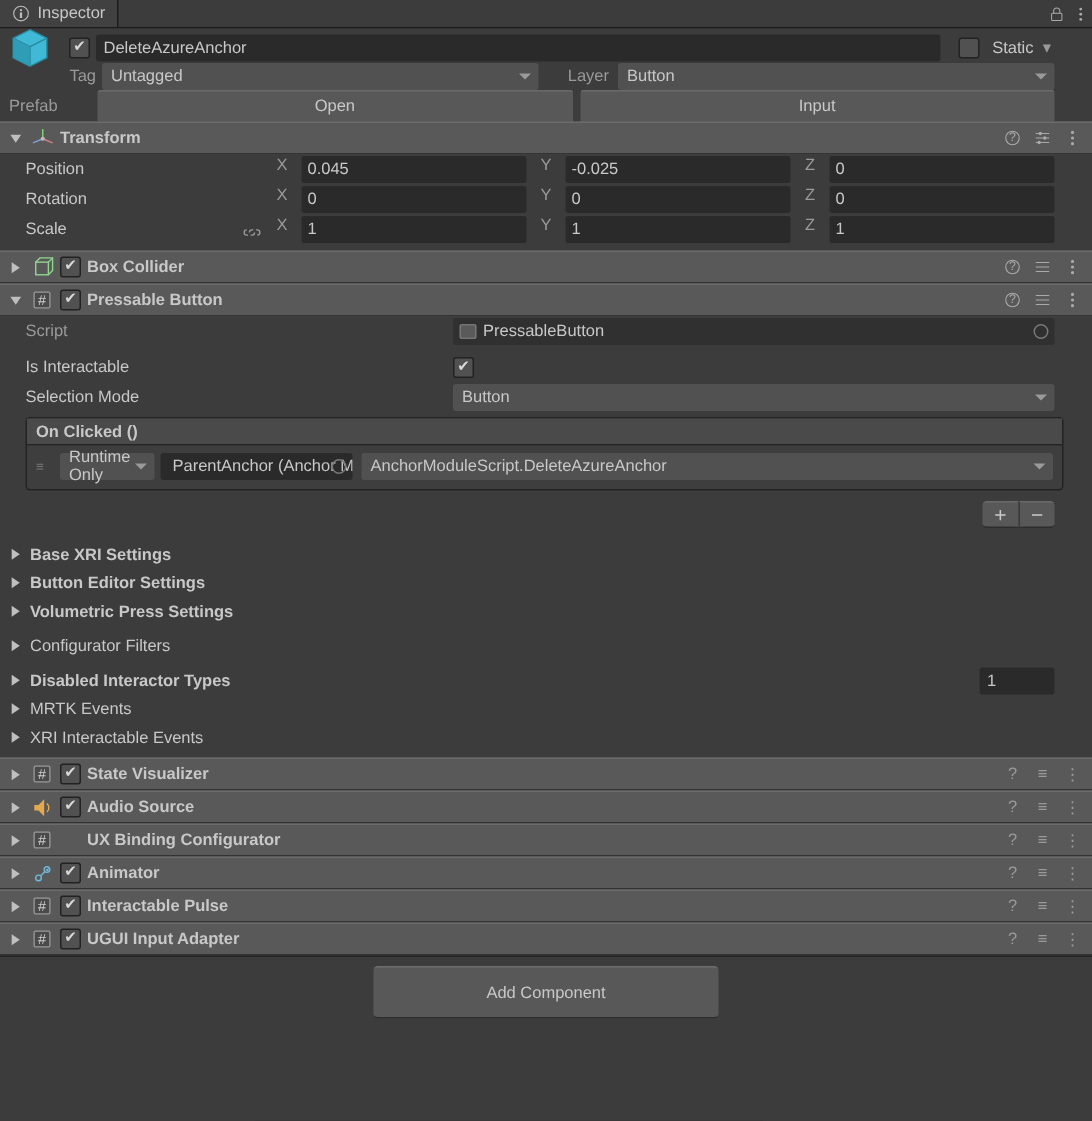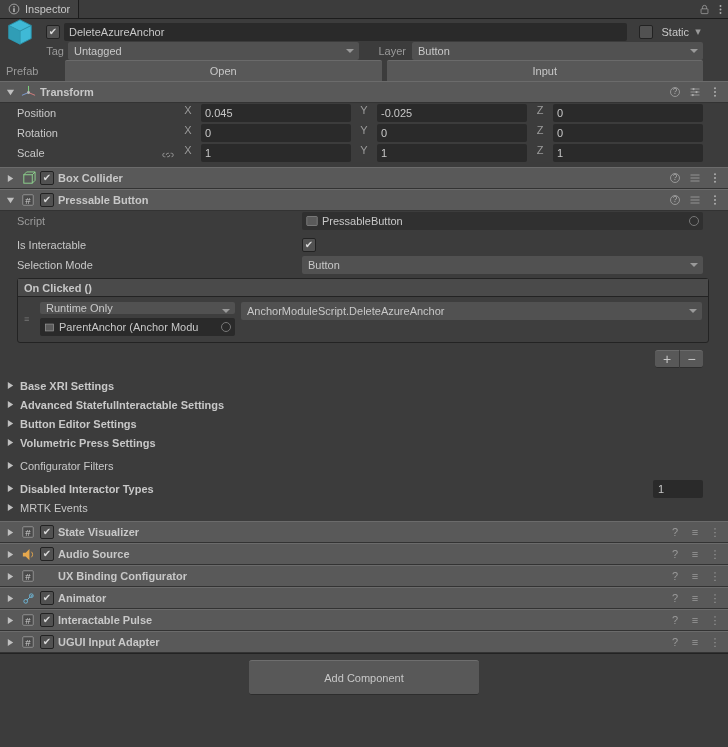--- a/index.html
+++ b/index.html
@@ -54,21 +54,21 @@
   .vec{display:flex;gap:6px;flex:1;}
   .vec .axis{width:14px;text-align:center;color:var(--fg-dim);}
   .vec input{flex:1;background:var(--bg-field);border:none;height:18px;padding:0 4px;color:var(--fg);border-radius:2px;}
   .scalerow .lab{position:relative;}
   .linkic{position:absolute;right:6px;top:1px;color:var(--fg-dim);}
   .scriptfield{flex:1;height:18px;background:#303030;border-radius:2px;display:flex;align-items:center;padding:0 16px 0 4px;color:var(--fg-dim);gap:4px;position:relative;}
   .scriptfield .circ{position:absolute;right:4px;top:4px;width:10px;height:10px;border:1px solid #777;border-radius:50%;}
   .evblock{margin:3px 19px 3px 17px;background:var(--bg-event);border:1px solid var(--line);border-radius:3px;}
   .evhead{height:18px;background:#4a4a4a;display:flex;align-items:center;padding:0 6px;font-weight:600;border-bottom:1px solid var(--line);}
   .evbody{padding:5px 6px 6px 6px;display:flex;gap:6px;}
-  .evcol{width:195px;display:flex;flex-direction:column;gap:4px;}
+  .evcol{width:195px;display:flex;flex-direction:row;gap:4px;}
   .evcol .dd{background:#515151;}
   .objfield{background:var(--bg-field);height:18px;border-radius:2px;display:flex;align-items:center;padding:0 6px 0 4px;position:relative;overflow:hidden;white-space:nowrap;gap:4px;}
   .objfield .circ{position:absolute;right:4px;top:4px;width:10px;height:10px;border:1px solid #777;border-radius:50%;}
   .handle{width:10px;color:#777;font-size:9px;line-height:4px;display:flex;align-items:center;}
   .pmrow{display:flex;justify-content:flex-end;padding:4px 25px 4px 0;gap:0;}
   .pm{width:24px;height:18px;background:var(--bg-button);border-top:1px solid #6a6a6a;border-bottom:1px solid #2d2d2d;display:flex;align-items:center;justify-content:center;font-size:14px;}
   .pm:first-child{border-radius:3px 0 0 3px;}
   .pm:last-child{border-radius:0 3px 3px 0;border-left:1px solid #3a3a3a;}
   .sect{height:19px;display:flex;align-items:center;padding:0 25px 0 4px;gap:4px;}
   .sect.sub{padding-left:4px;}
@@ -368,28 +368,20 @@
         </svg>
       </div>
     <span class="title">Base XRI Settings</span>
   </div>
   <div class="sect">
     <div class="fold">
         <svg viewBox="0 0 10 10">
           <polygon points="2,1 8,5 2,9" fill="#bfbfbf"></polygon>
         </svg>
       </div>
-    <span class="title">Advanced StatefulInteractable Settings</span>
-  </div>
-  <div class="sect">
-    <div class="fold">
-        <svg viewBox="0 0 10 10">
-          <polygon points="2,1 8,5 2,9" fill="#bfbfbf"></polygon>
-        </svg>
-      </div>
     <span class="title">Button Editor Settings</span>
   </div>
   <div class="sect">
     <div class="fold">
         <svg viewBox="0 0 10 10">
           <polygon points="2,1 8,5 2,9" fill="#bfbfbf"></polygon>
         </svg>
       </div>
     <span class="title">Volumetric Press Settings</span>
   </div>
@@ -417,20 +409,28 @@
       </div>
   </div>
 
   <div class="sect sub">
     <div class="fold">
         <svg viewBox="0 0 10 10">
           <polygon points="2,1 8,5 2,9" fill="#bfbfbf"></polygon>
         </svg>
       </div>
     <span>MRTK Events</span>
+  </div>
+  <div class="sect sub">
+    <div class="fold">
+        <svg viewBox="0 0 10 10">
+          <polygon points="2,1 8,5 2,9" fill="#bfbfbf"></polygon>
+        </svg>
+      </div>
+    <span>XRI Interactable Events</span>
   </div>
   <div class="gap4"></div>
 
   <div class="comp-head">
     <div class="fold">
         <svg viewBox="0 0 10 10">
           <polygon points="2,1 8,5 2,9" fill="#bfbfbf"></polygon>
         </svg>
       </div>
     <div class="cicon">

